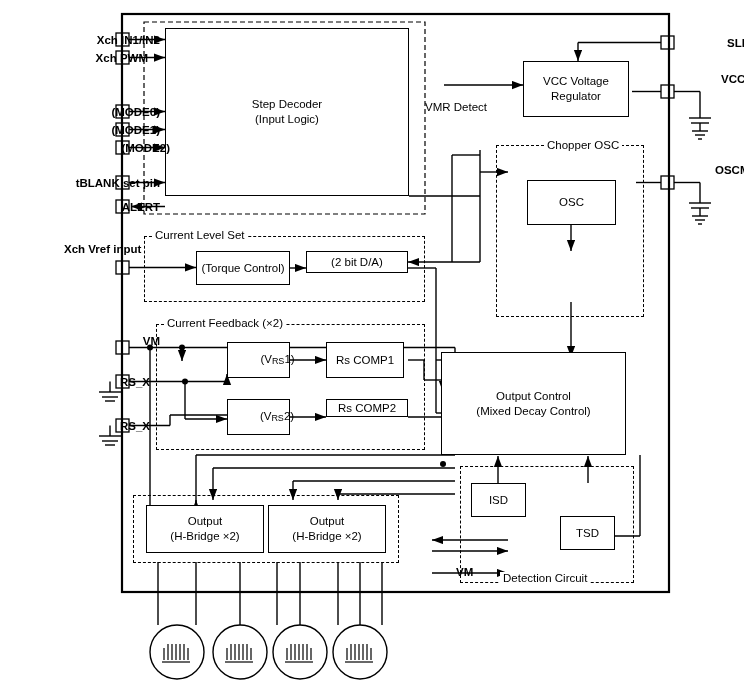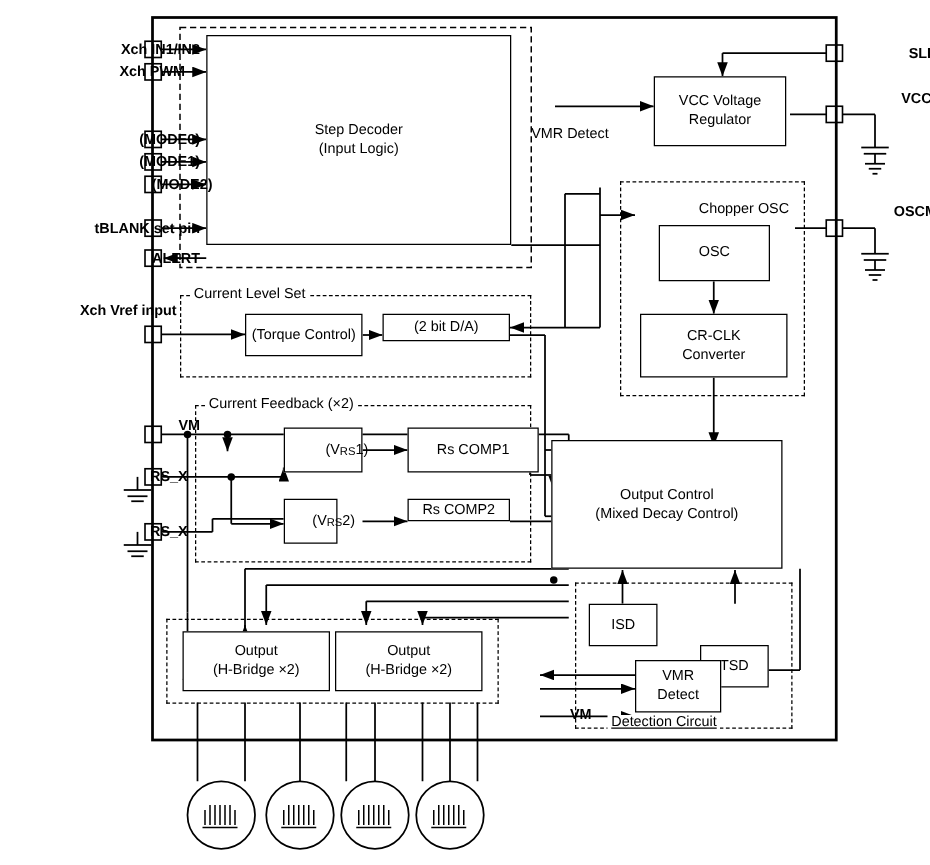--- a/index.html
+++ b/index.html
@@ -248,24 +248,24 @@
     </g>
   </svg>
 
   <div class="dash" style="left:144px; top:236px; width:281px; height:66px;"></div>
   <div class="grpttl" style="left:152px; top:229px;">Current Level Set</div>
 
   <div class="dash" style="left:156px; top:324px; width:269px; height:126px;"></div>
   <div class="grpttl" style="left:164px; top:317px;">Current Feedback (×2)</div>
 
   <div class="dash" style="left:496px; top:145px; width:148px; height:172px;"></div>
-  <div class="grpttl" style="left:556px; top:139px;margin-top:22px;">Chopper OSC</div>
+  <div class="grpttl" style="left:544px; top:139px;">Chopper OSC</div>
 
   <div class="dash" style="left:460px; top:466px; width:174px; height:117px;"></div>
-  <div class="grpttl" style="left:486px; top:572px;text-decoration:underline;">Detection Circuit</div>
+  <div class="grpttl" style="left:500px; top:572px;">Detection Circuit</div>
 
   <div class="dash" style="left:133px; top:495px; width:266px; height:68px;"></div>
 
   <div class="box" style="left:165px; top:28px; width:244px; height:168px;">
     <div>
       <div style="">Step Decoder</div>
       <div>(Input Logic)</div>
     </div>
   </div>
 
@@ -273,44 +273,38 @@
     <div>OSC</div>
   </div>
 
   <div class="box" style="left:523px; top:61px; width:106px; height:56px;">
     <div>
       <div>VCC Voltage</div>
       <div>Regulator</div>
     </div>
   </div>
 
-  <div class="box" style="left:512px; top:251px; width:118px; height:51px;">
-    <div>
-      <div>CR-CLK</div>
-      <div>Converter</div>
-    </div>
-  </div>
 
   <div class="box" style="left:196px; top:251px; width:94px; height:34px;">
     <div>(Torque Control)</div>
   </div>
 
   <div class="box" style="left:306px; top:251px; width:102px; height:22px;">
     <div>(2 bit D/A)</div>
   </div>
 
   <div class="box" style="left:227px; top:342px; width:63px; height:36px;padding-left:38px;">
     <div><span>(V</span><span class="sub">RS</span><span>1)</span></div>
   </div>
 
-  <div class="box" style="left:227px; top:399px; width:43px; height:36px;padding-left:37px;">
+  <div class="box" style="left:227px; top:399px; width:63px; height:36px;padding-left:37px;">
     <div><span>(V</span><span class="sub">RS</span><span>2)</span></div>
   </div>
 
-  <div class="box" style="left:326px; top:342px; width:105px; height:36px;">
+  <div class="box" style="left:326px; top:342px; width:78px; height:36px;">
     <div>Rs COMP1</div>
   </div>
 
   <div class="box" style="left:326px; top:399px; width:82px; height:18px;">
     <div>Rs COMP2</div>
   </div>
 
   <div class="box" style="left:441px; top:352px; width:185px; height:103px;">
     <div>
       <div>Output Control</div>
@@ -319,26 +313,20 @@
   </div>
 
   <div class="box" style="left:471px; top:483px; width:55px; height:34px;">
     <div>ISD</div>
   </div>
 
   <div class="box" style="left:560px; top:483px; width:55px; height:34px;margin-top:33px;">
     <div>TSD</div>
   </div>
 
-  <div class="box" style="left:508px; top:528px; width:69px; height:42px;">
-    <div>
-      <div>VMR</div>
-      <div>Detect</div>
-    </div>
-  </div>
 
   <div class="box" style="left:146px; top:505px; width:118px; height:48px;">
     <div>
       <div>Output</div>
       <div>(H-Bridge ×2)</div>
     </div>
   </div>
 
   <div class="box" style="left:268px; top:505px; width:118px; height:48px;">
     <div>

